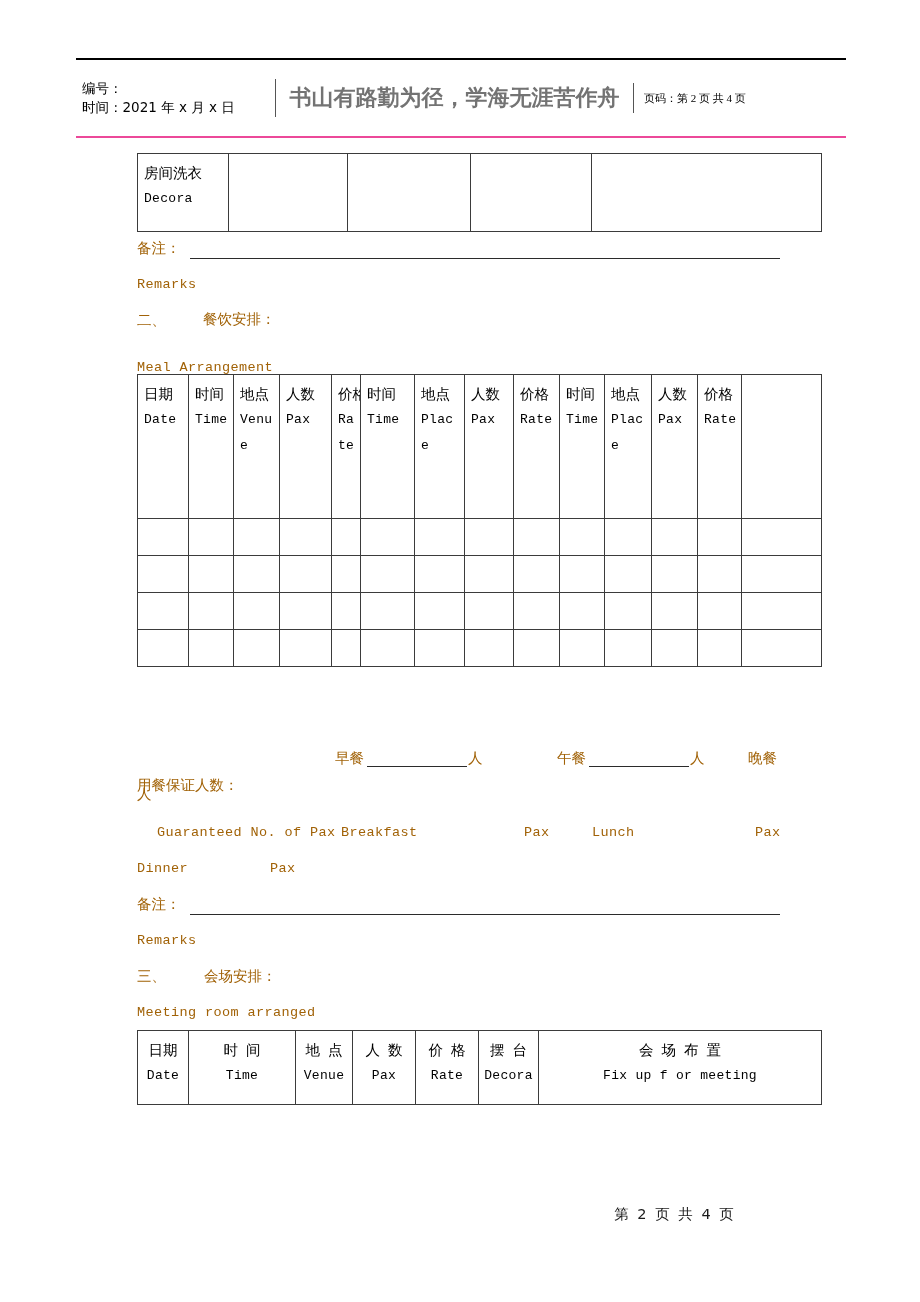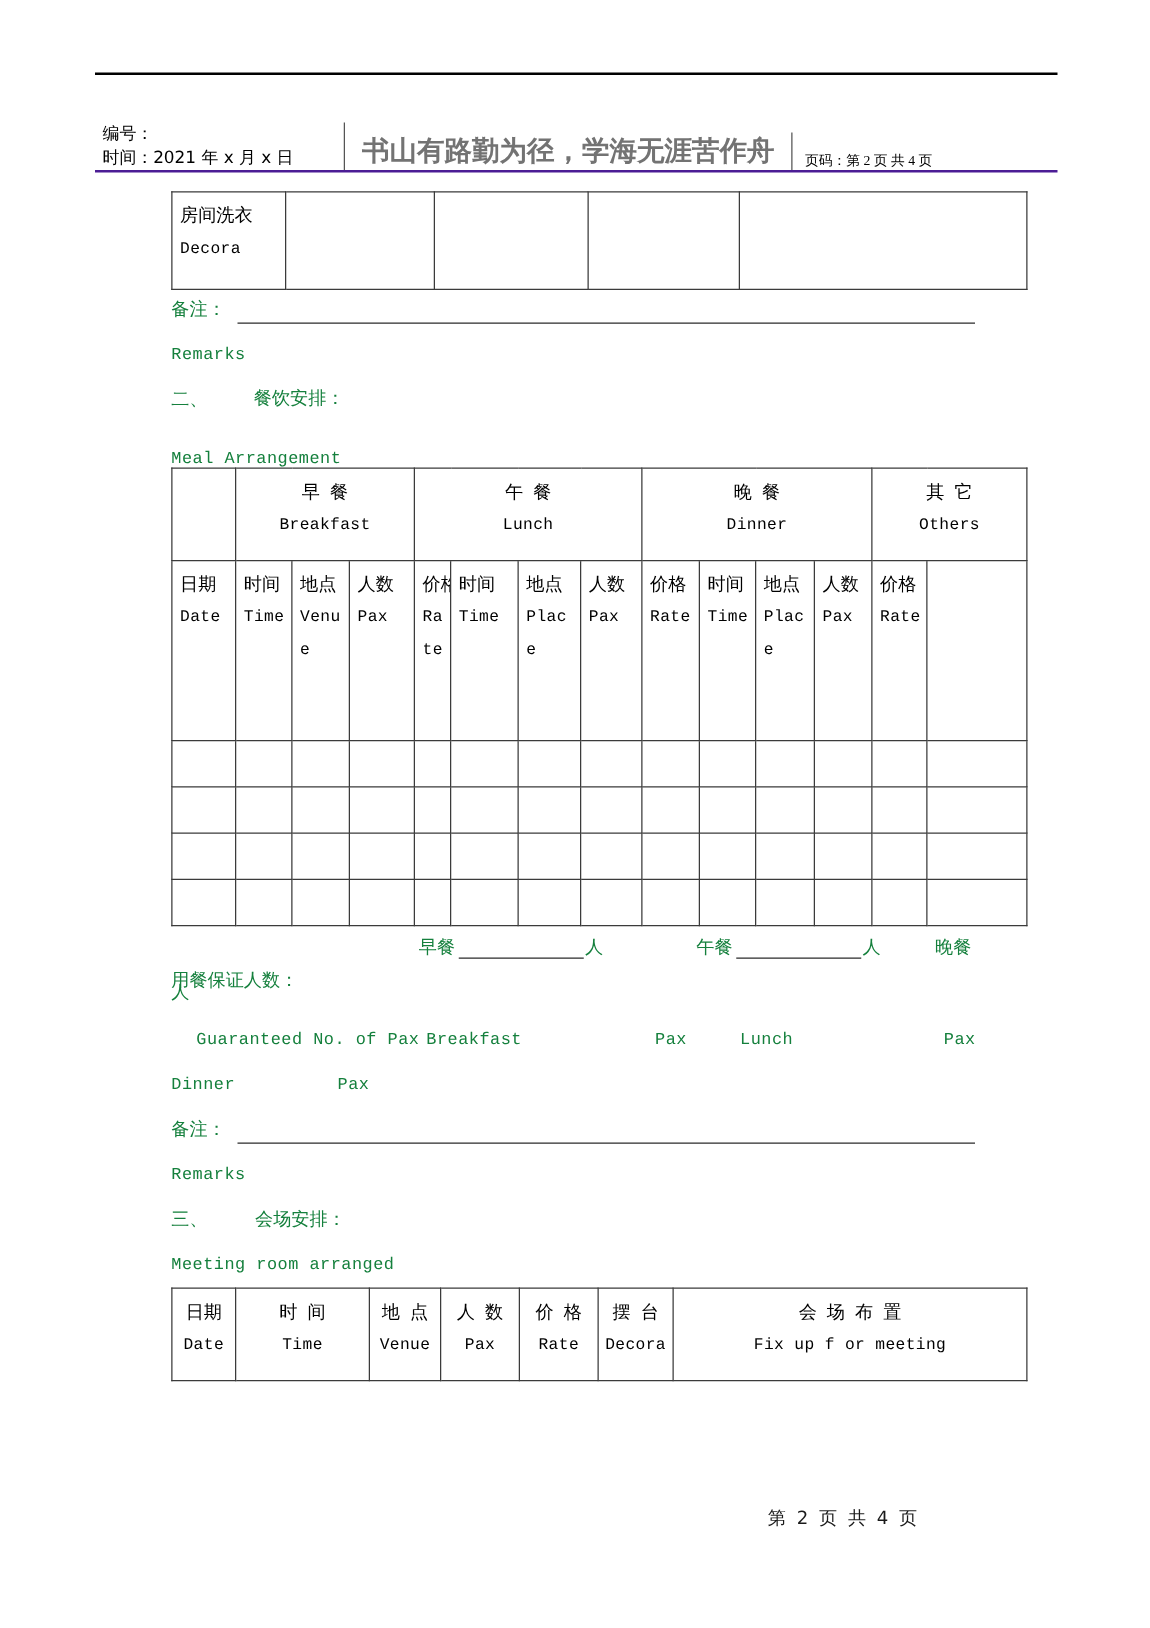--- a/index.html
+++ b/index.html
@@ -17,23 +17,23 @@
   }
 
   
   #doc-header {
     position: absolute;
     left: 76px;
     top: 58px;
     width: 770px;
     height: 80px;
     border-top: 2px solid #000;
-    border-bottom: 2px solid #4c1d95;
+    border-bottom: 2px solid #ec4899;
     display: flex;
-    align-items: flex-end;
+    align-items: center;
     box-sizing: border-box;
   }
   .hdr-cell {
     display: flex;
     flex-direction: column;
     justify-content: center;
     box-sizing: border-box;
   }
   #hdr-left {
     width: 200px;
@@ -70,21 +70,21 @@
     white-space: nowrap;
   }
 
   
   .doc-text {
     position: absolute;
     font-family: "DejaVu Serif", "Liberation Serif", serif;
     font-size: 14px;
     line-height: 17px;
     white-space: pre;
-    color: #15803d;
+    color: #a16207;
   }
   .doc-text.en {
     font-family: "Liberation Mono", "DejaVu Sans Mono", monospace;
     font-size: 13.5px;
     letter-spacing: 0.4px;
   }
   .doc-text.cn {
     font-family: "DejaVu Serif", "Liberation Serif", serif;
     font-size: 14.5px;
   }
@@ -206,39 +206,20 @@
       <col style="width:49px">
     <col style="width:46px">
       <col style="width:45px">
       <col style="width:47px">
       <col style="width:46px">
     <col style="width:44px">
       <col style="width:80px">
   </colgroup>
   <tbody>
 
-    <tr style="height:74px;">
-      <td class="empty"></td>
-      <td class="ctr" colspan="3">
-        <span class="cn">早  餐</span>
-        <span class="en">Breakfast</span>
-      </td>
-      <td class="ctr" colspan="4">
-        <span class="cn">午  餐</span>
-        <span class="en">Lunch</span>
-      </td>
-      <td class="ctr" colspan="4">
-        <span class="cn">晚  餐</span>
-        <span class="en">Dinner</span>
-      </td>
-      <td class="ctr" colspan="2">
-        <span class="cn">其  它</span>
-        <span class="en">Others</span>
-      </td>
-    </tr>
 
     <tr id="meal-col-header-row" style="height:144px;">
       <td>
         <span class="cn">日期</span>
         <span class="en">Date</span>
       </td>
       <td>
         <span class="cn">时间</span>
         <span class="en">Time</span>
       </td>

